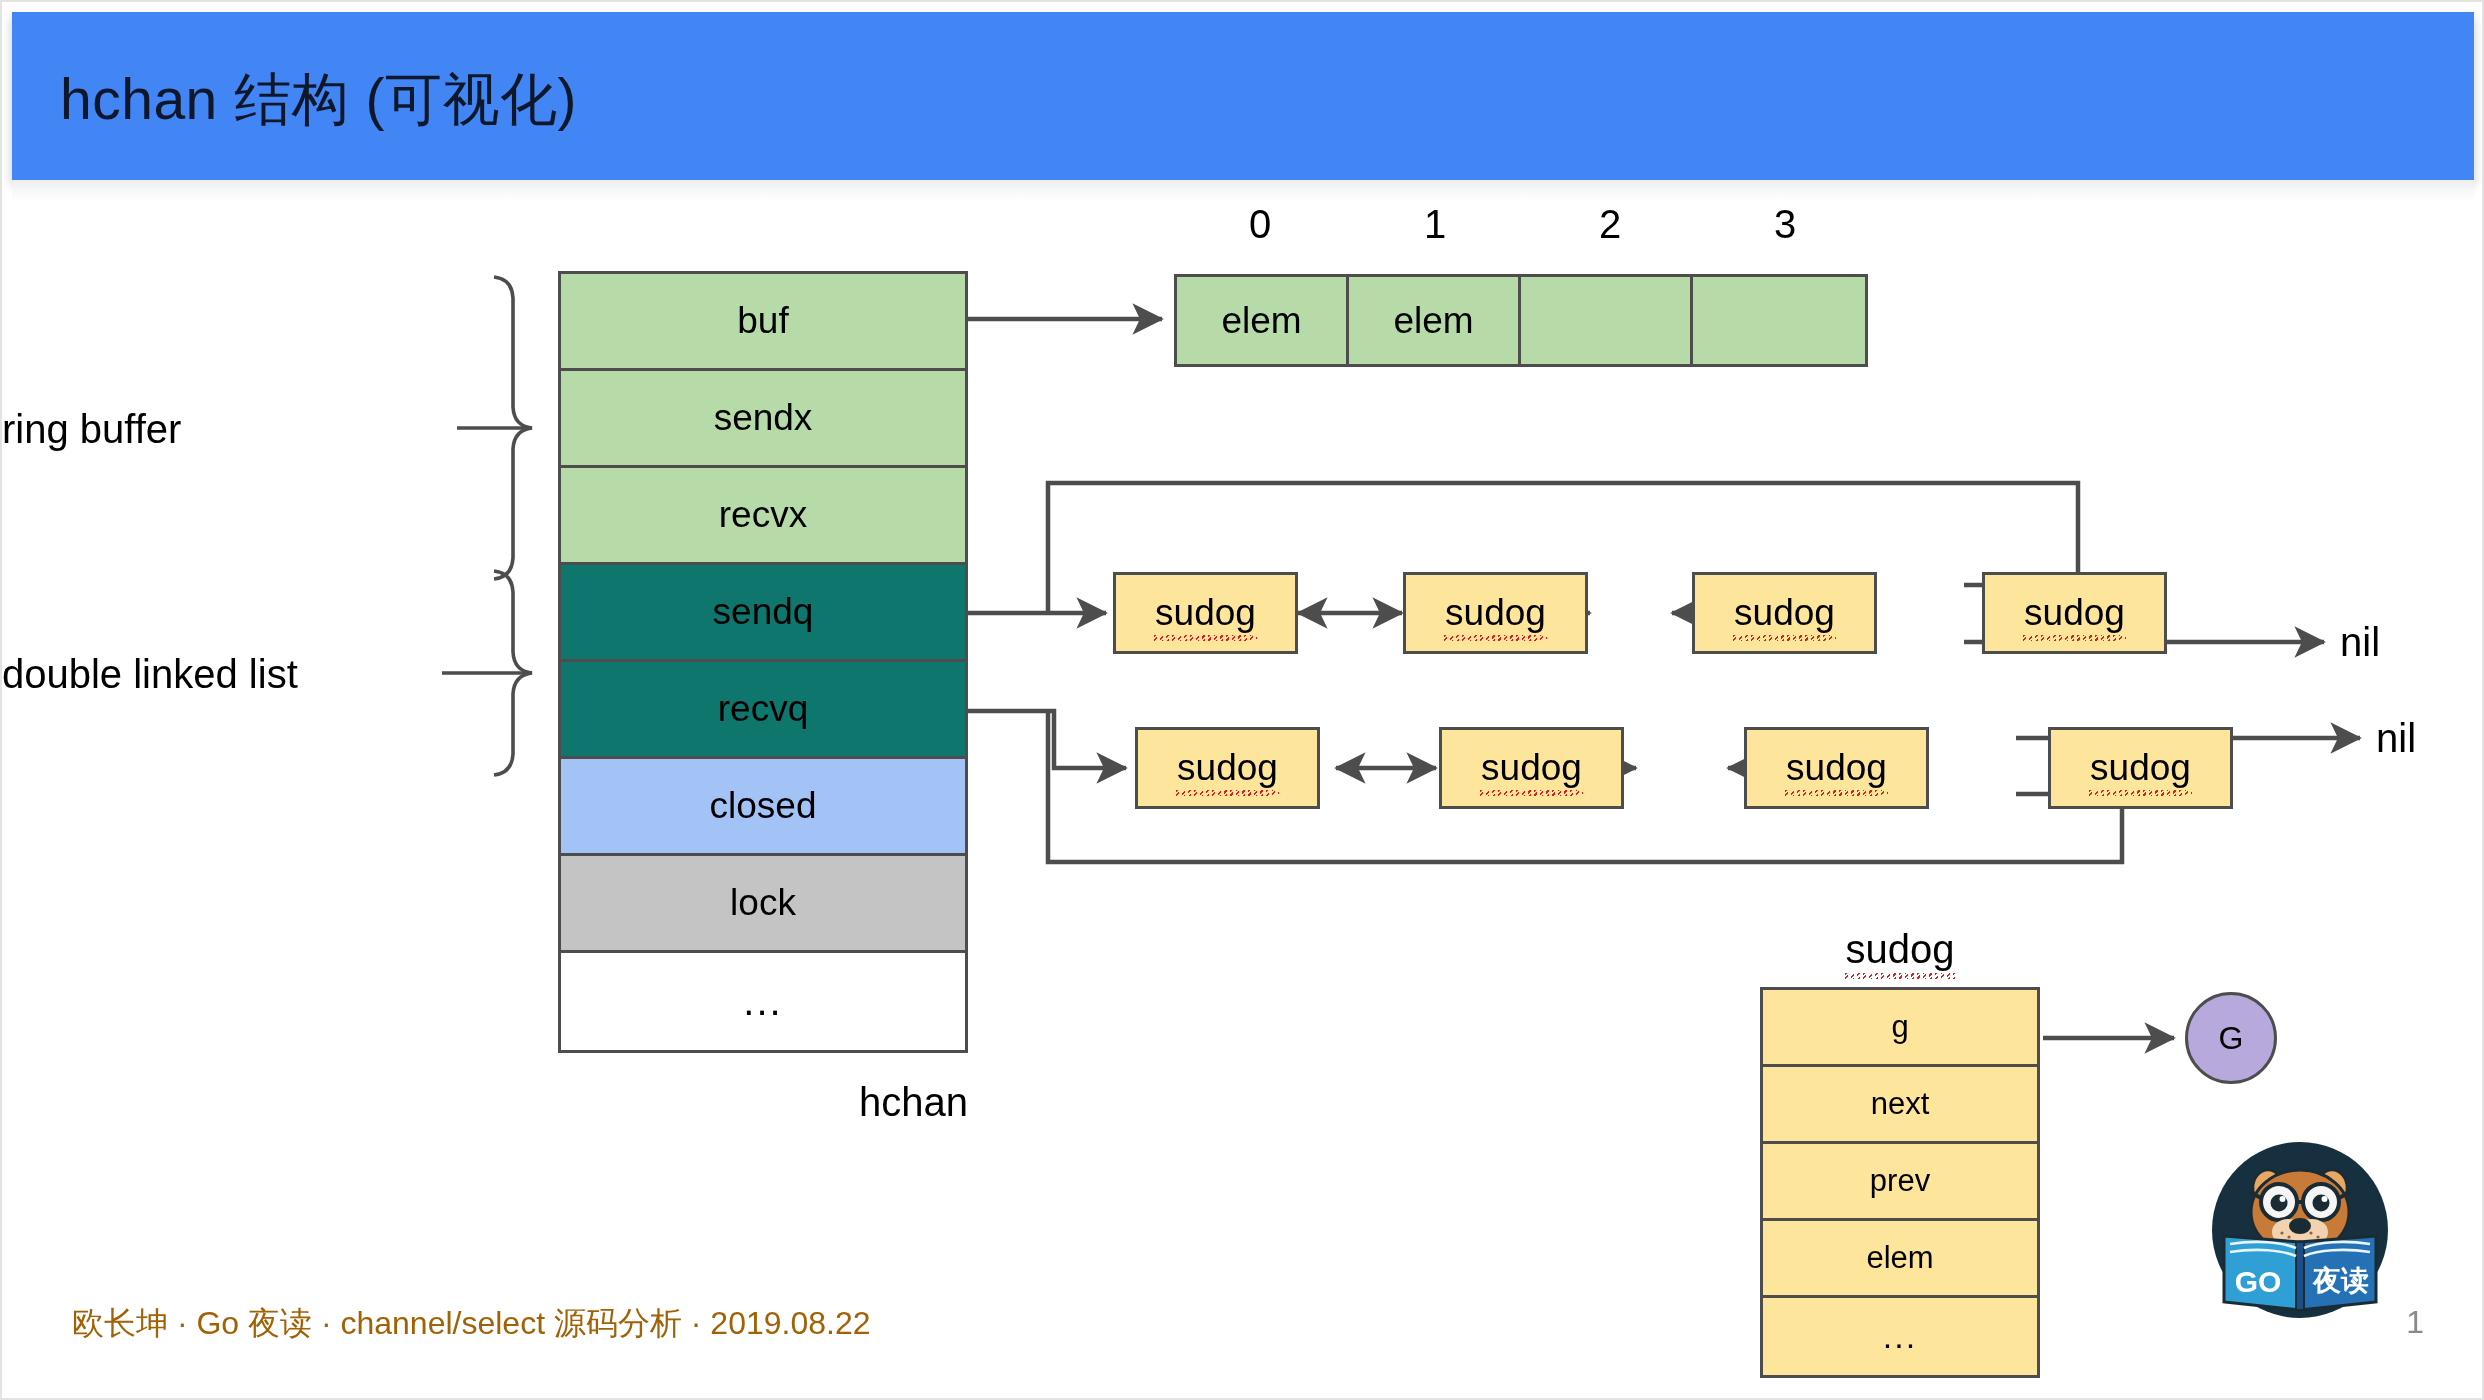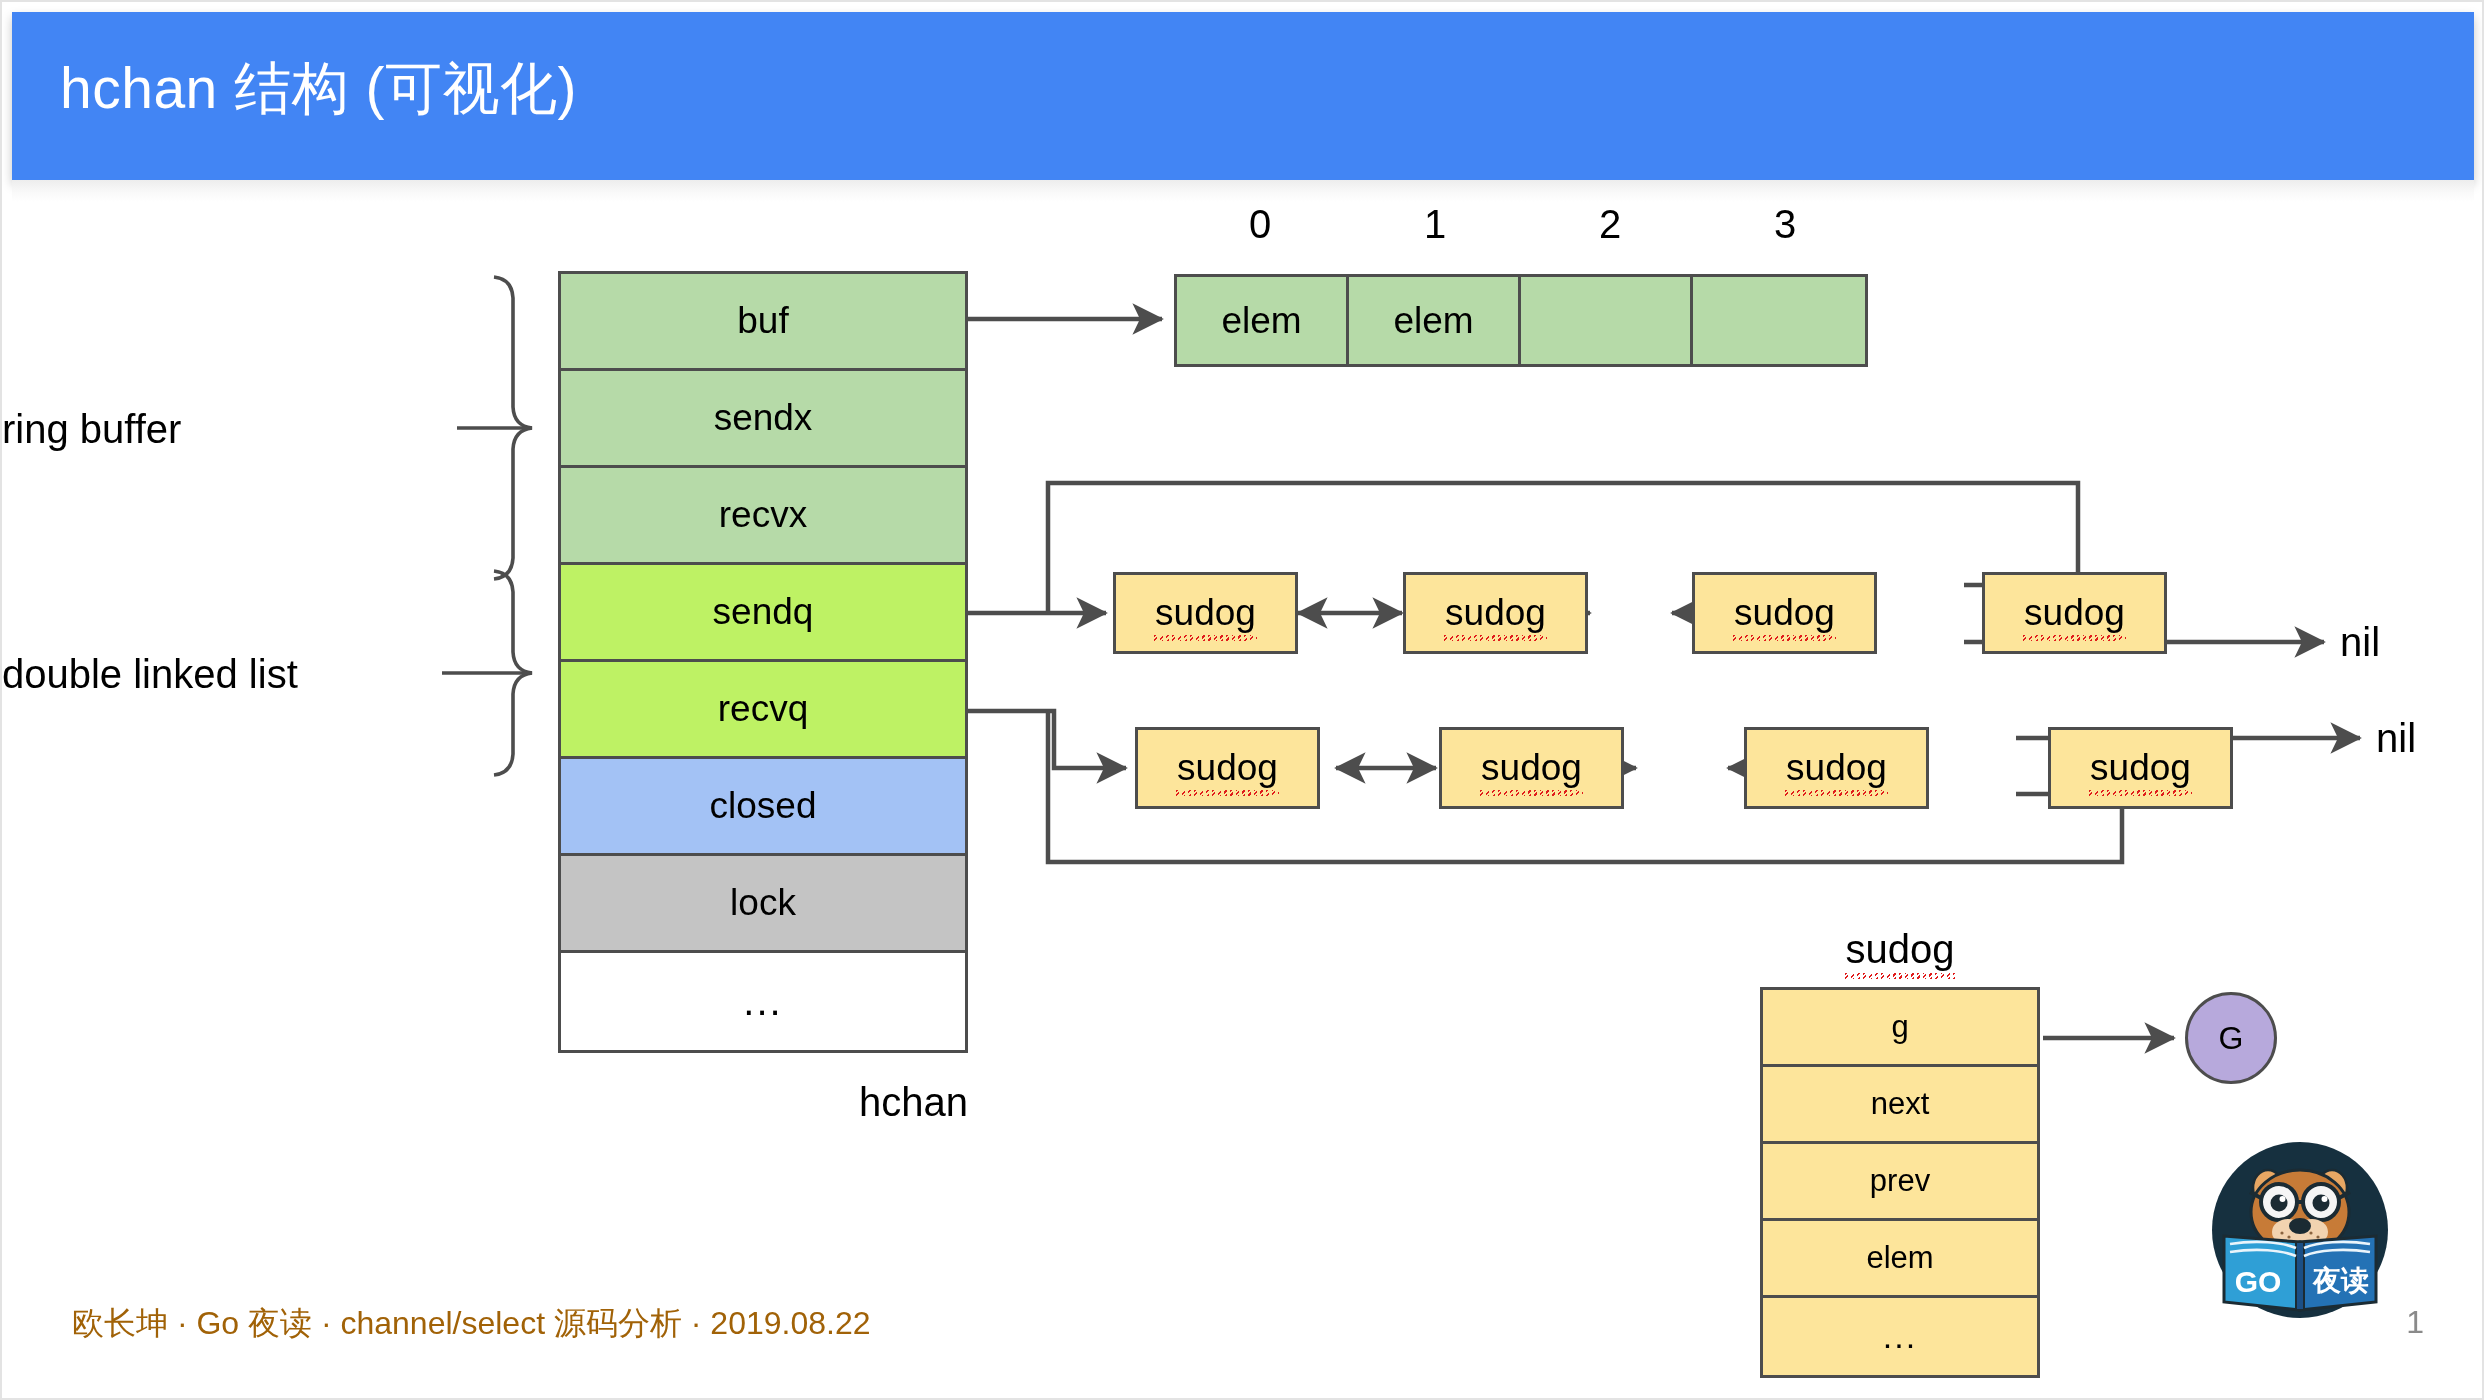--- a/index.html
+++ b/index.html
@@ -20,23 +20,23 @@
   
   #header {
     position: absolute;
     left: 10px; top: 10px;
     width: 2462px; height: 168px;
     background: #4285f4;
     box-shadow: 0 5px 10px rgba(0,0,0,0.22);
   }
   #header-title {
     position: absolute;
-    left: 48px; top: 39px;
+    left: 48px; top: 50px;
     font-size: 57px;
-    color: #ffffff;
+    color: #0f172a;
     letter-spacing: 0.5px;
     white-space: nowrap;
   }
   #header-shadow-band {
     position: absolute;
     left: 10px; top: 178px;
     width: 2462px; height: 22px;
     background: linear-gradient(to bottom, #ededed 0%, #fafafa 60%, #ffffff 100%);
   }
 
@@ -60,21 +60,21 @@
     height: 97px;
     border-bottom: 3px solid #4d4d4d;
     display: flex;
     align-items: center;
     justify-content: center;
     font-size: 37px;
     color: #000000;
   }
   .hrow:last-child { border-bottom: none; }
   .hrow.green  { background: #b6daa8; text-align: center; }
-  .hrow.yellow { background: #bef264; }
+  .hrow.yellow { background: #0f766e; }
   .hrow.blue   { background: #a3c2f5; }
   .hrow.gray   { background: #c4c4c4; }
   .hrow.white  { background: #ffffff; }
   .hrow.dots   { font-size: 40px; letter-spacing: 2px; }
 
   #hchan-caption {
     position: absolute;
     left: 556px; top: 1078px;
     width: 410px;
     text-align: right;

